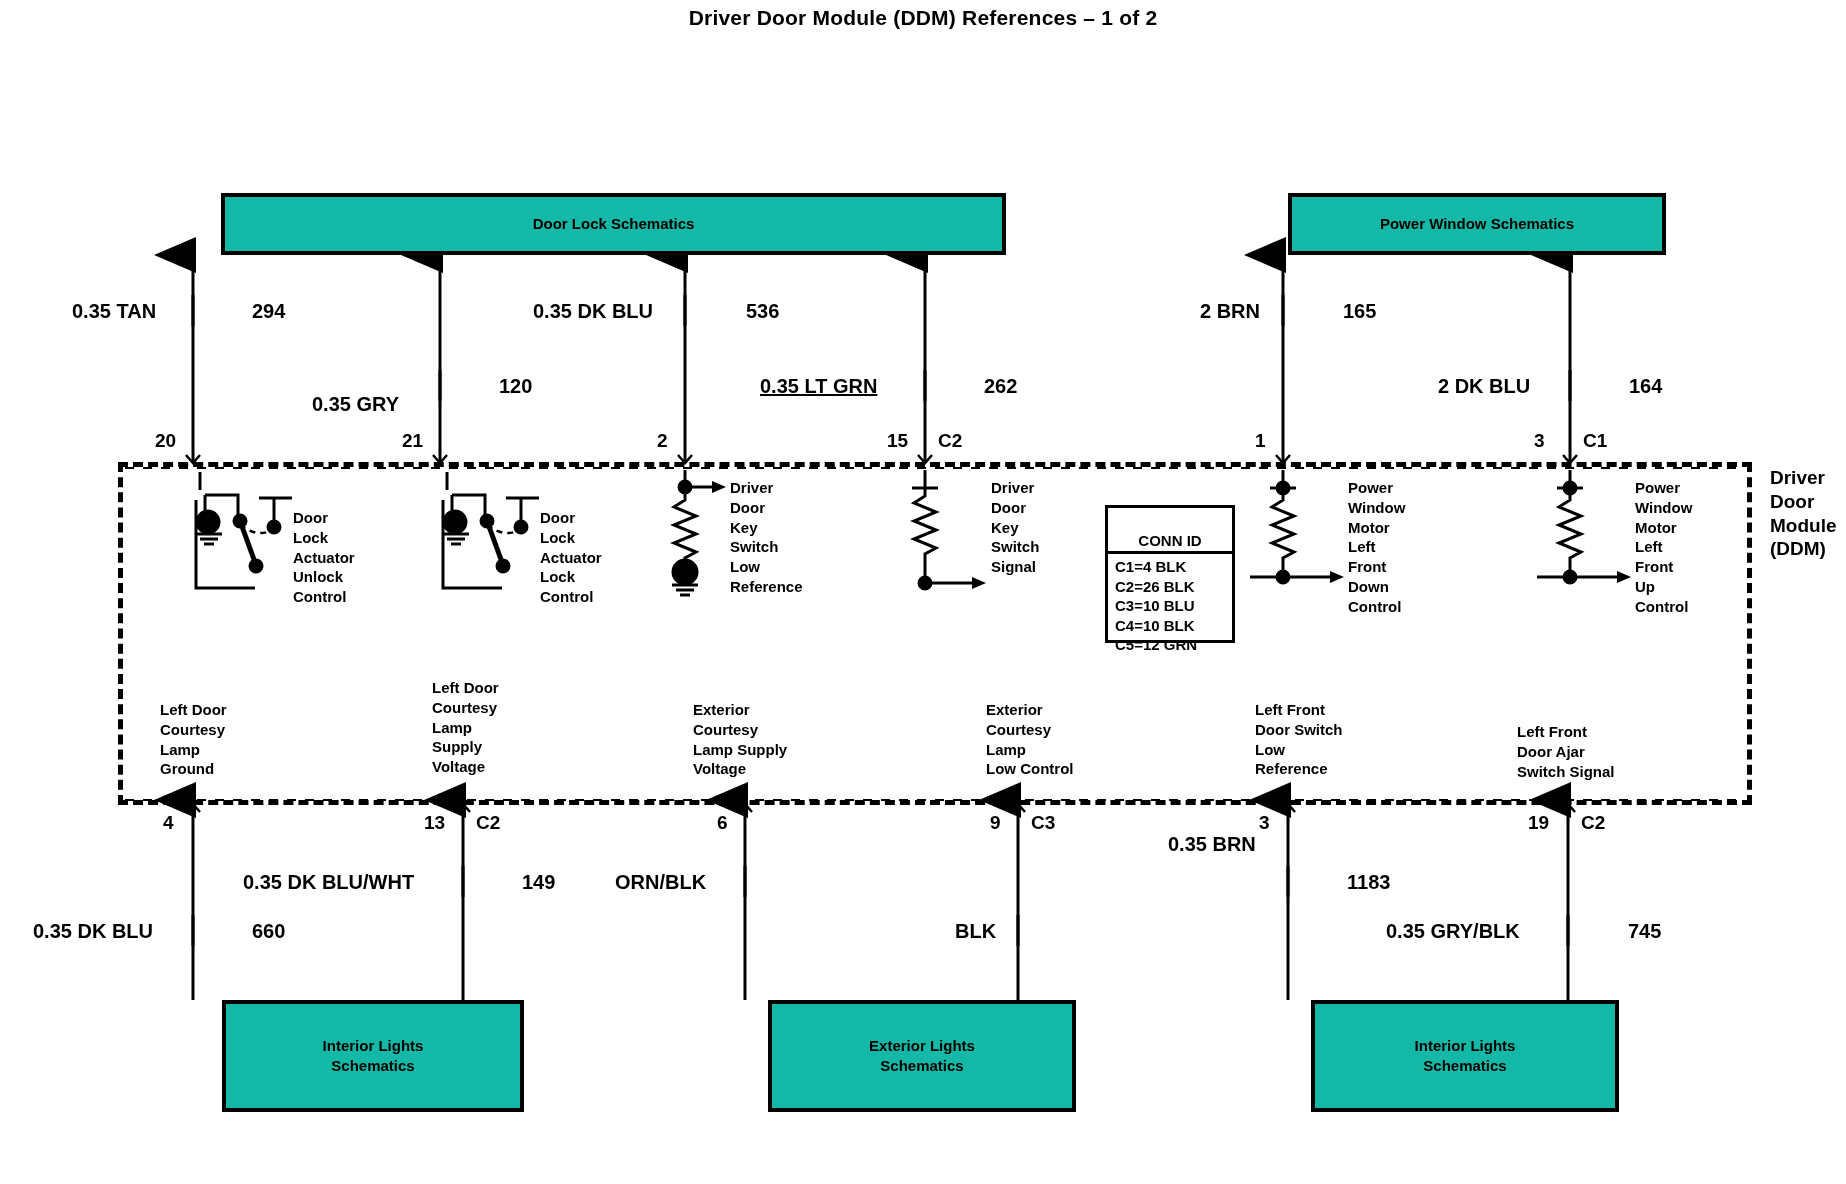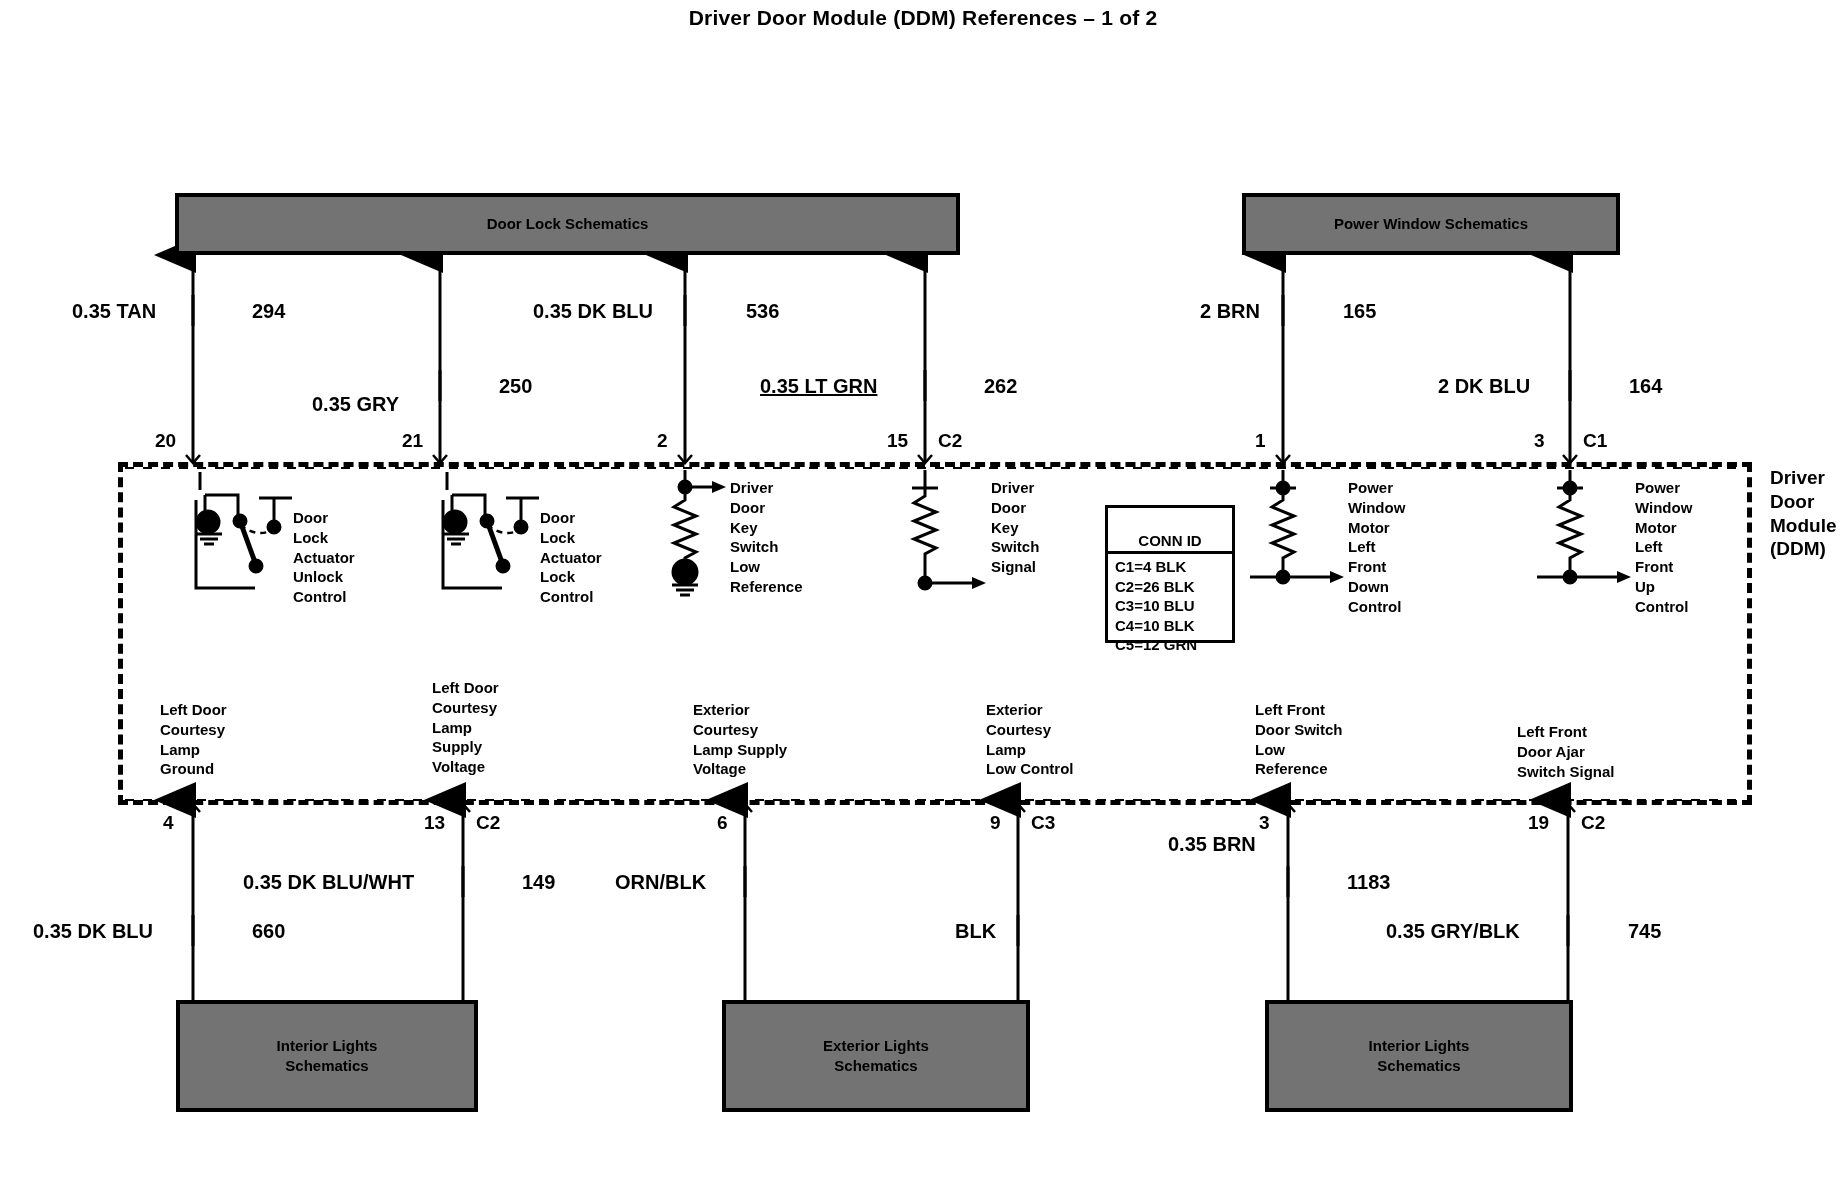--- a/index.html
+++ b/index.html
@@ -1,23 +1,23 @@
 <!DOCTYPE html>
 <html><head>
 <meta charset="utf-8">
 <style>
   html,body{margin:0;padding:0;background:#fff;}
   body{width:1846px;height:1184px;font-family:"Liberation Sans",sans-serif;color:#000;position:relative;overflow:hidden;}
   #stage{position:relative;width:1656px;height:1184px;}
 
   .title{position:absolute;left:0;top:6px;width:1846px;text-align:center;font-size:21px;font-weight:bold;letter-spacing:.2px;}
 
-  .refbox{position:absolute;border:4px solid #000;background:#737373;box-sizing:border-box;
+  .refbox{position:absolute;border:4px solid #000;background:#14b8a6;box-sizing:border-box;
           display:flex;align-items:center;justify-content:center;text-align:center;
-          font-size:15px;font-weight:bold;line-height:1.35;}
+          font-size:15px;font-weight:bold;line-height:1.35;margin-left:46px;}
 
   .ddm{position:absolute;border:5px dashed #000;box-sizing:border-box;background:transparent;}
 
   .ddmlabel{position:absolute;font-size:19px;font-weight:bold;line-height:1.25;}
 
   .wlabel{position:absolute;font-size:20px;font-weight:bold;white-space:nowrap;}
   .wnum{position:absolute;font-size:20px;font-weight:bold;white-space:nowrap;margin-left:46px;}
 
   .pin{position:absolute;font-size:19px;font-weight:bold;white-space:nowrap;}
   .conn{position:absolute;font-size:19px;font-weight:bold;white-space:nowrap;}
@@ -198,21 +198,21 @@
       <div>C3=10 BLU</div>
       <div>C4=10 BLK</div>
       <div>C5=12 GRN</div>
     </div>
   </div>
 
   <div class="wlabel" style="left:72px;top:300px;">0.35 TAN</div>
   <div class="wnum" style="left:206px;top:300px;">294</div>
 
   <div class="wlabel" style="left:312px;top:375px;margin-top:18px;">0.35 GRY</div>
-  <div class="wnum" style="left:453px;top:375px;">250</div>
+  <div class="wnum" style="left:453px;top:375px;">120</div>
 
   <div class="wlabel" style="left:533px;top:300px;">0.35 DK BLU</div>
   <div class="wnum" style="left:700px;top:300px;">536</div>
 
   <div class="wlabel" style="left:760px;top:375px;text-decoration:underline;">0.35 LT GRN</div>
   <div class="wnum" style="left:938px;top:375px;">262</div>
 
   <div class="wlabel" style="left:1200px;top:300px;">2 BRN</div>
   <div class="wnum" style="left:1297px;top:300px;">165</div>
 

